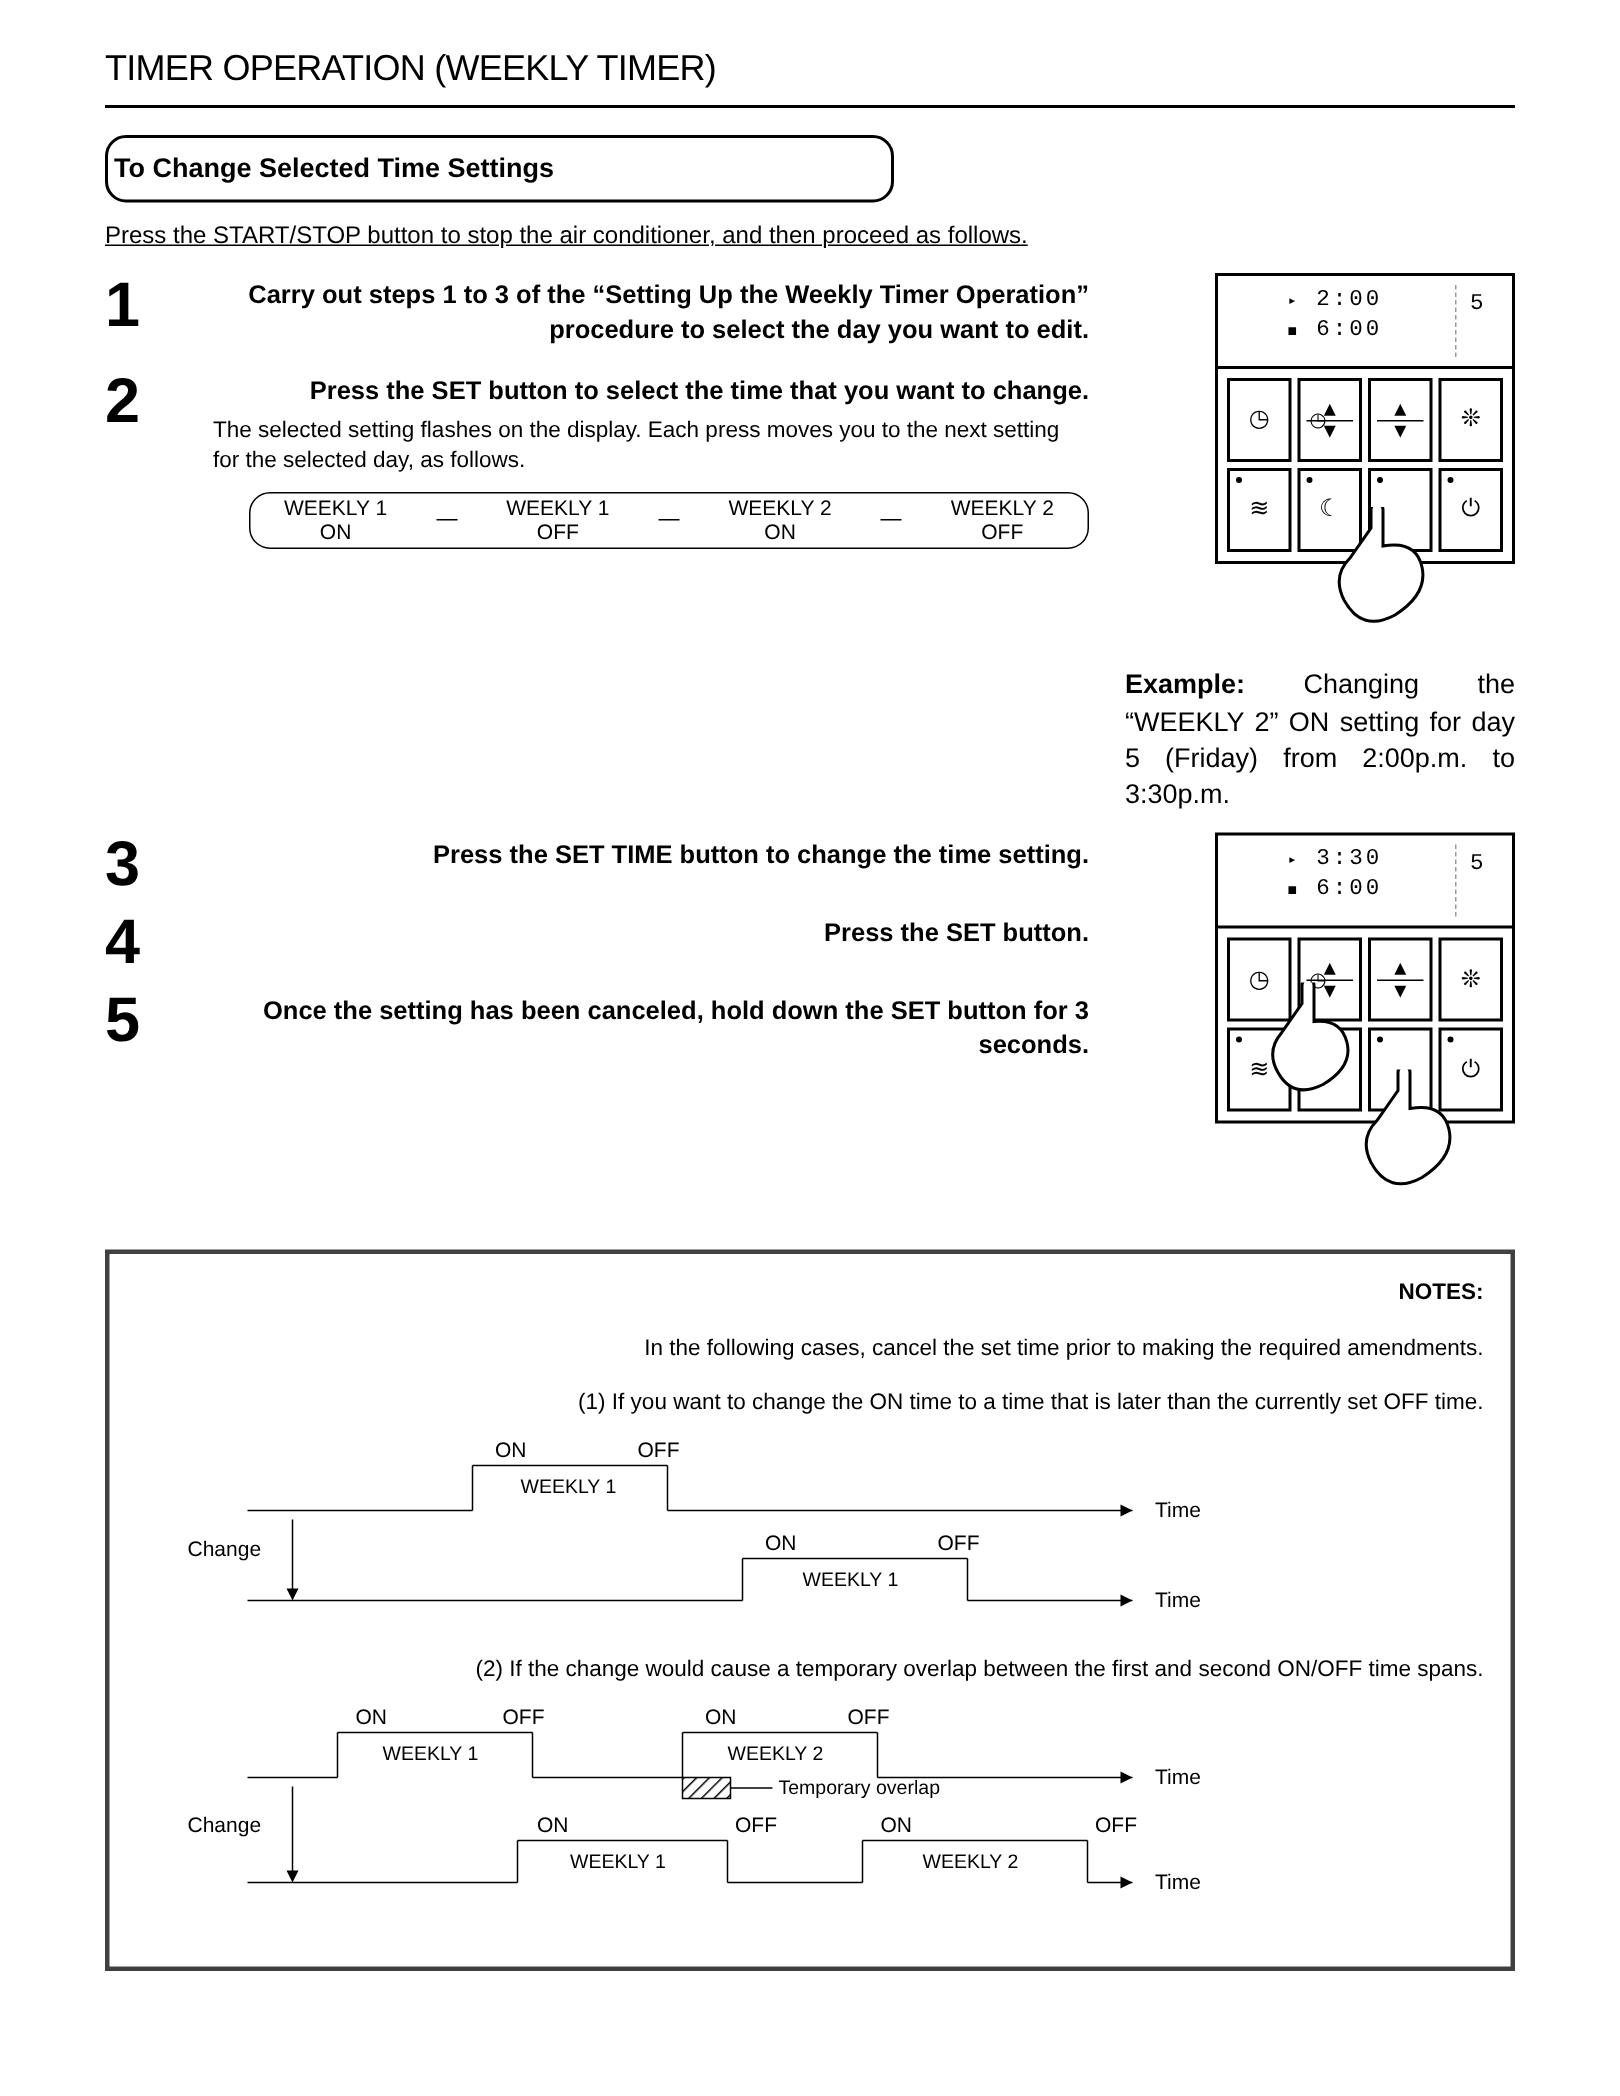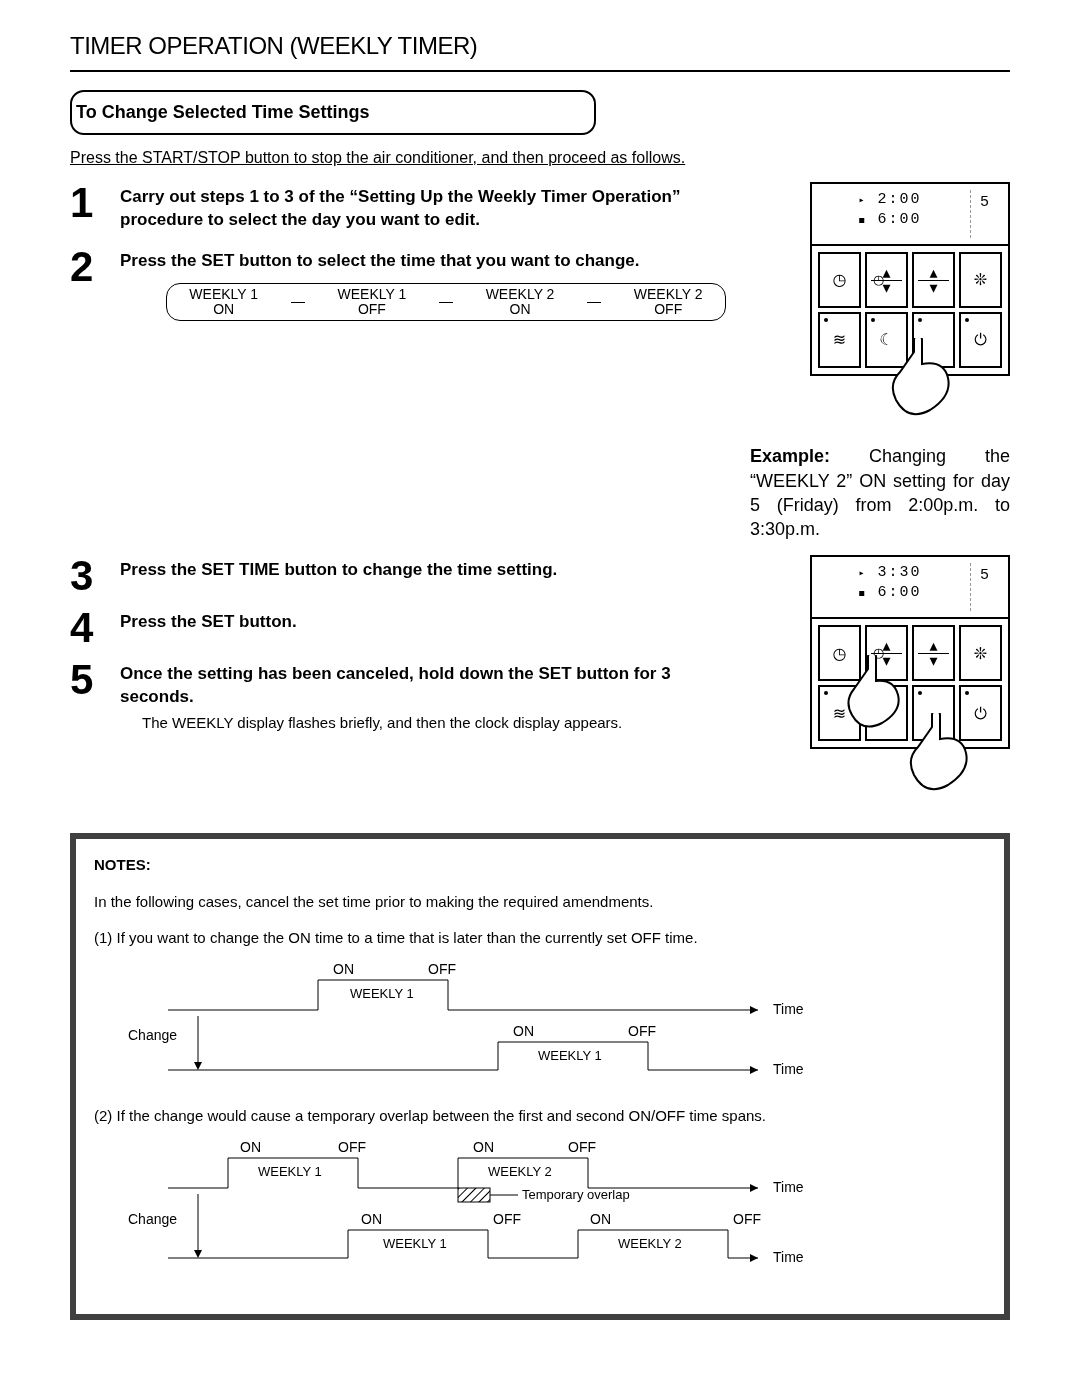--- a/index.html
+++ b/index.html
@@ -47,21 +47,21 @@
     gap: 14px;
     margin-bottom: 10px;
   }
   .step-num {
     font-size: 42px;
     font-weight: bold;
     line-height: 1;
     min-width: 36px;
   }
   .step-body { flex: 1; padding-top: 4px; }
-  .step-title { font-weight: bold; font-size: 17px; margin-bottom: 4px; }
+  .step-title { font-weight: bold; font-size: 17px; margin-bottom: 4px; text-align: right; }
   .step-desc { font-size: 15px; padding-left: 22px; }
   
   .cycle {
     border: 1px solid #000;
     border-radius: 14px;
     height: 38px;
     margin: 10px 0 0 46px;
     position: relative;
     display: flex;
     align-items: center;
@@ -121,24 +121,25 @@
   }
   .hand svg { position:absolute; }
   .example {
     font-size: 18px;
     margin-top: 6px;
     text-align: justify;
   }
   .example b { font-weight: bold; }
   
   .notes {
-    border: 6px solid #404040;
+    border: 3px solid #404040;
     padding: 16px 18px 22px 18px;
     margin-top: 22px;
     font-size: 15px;
+    text-align: right;
   }
   .notes-title { font-weight: bold; font-size: 15px; margin-bottom: 6px; }
   .notes p { margin-bottom: 12px; margin-top: 16px; }
   .timing-diagram { margin: 6px 0 14px 24px; }
   .page-num {
     font-size: 22px;
     margin-top: 90px;
   }
   
   .tsvg { display:block; }
@@ -158,20 +159,21 @@
     <div class="step">
       <div class="step-num">1</div>
       <div class="step-body">
         <div class="step-title">Carry out steps 1 to 3 of the “Setting Up the Weekly Timer Operation” procedure to select the day you want to edit.</div>
       </div>
     </div>
     <div class="step">
       <div class="step-num">2</div>
       <div class="step-body">
         <div class="step-title">Press the SET button to select the time that you want to change.</div>
+        <div class="step-desc">The selected setting flashes on the display. Each press moves you to the next setting for the selected day, as follows.</div>
         <div class="cycle">
           <div class="item">
               <span>WEEKLY 1</span>
               <span>ON</span>
             </div>
           <div class="divider"></div>
           <div class="item">
               <span>WEEKLY 1</span>
               <span>OFF</span>
             </div>
@@ -253,21 +255,20 @@
     <div class="step">
       <div class="step-num">4</div>
       <div class="step-body">
         <div class="step-title">Press the SET button.</div>
       </div>
     </div>
     <div class="step">
       <div class="step-num">5</div>
       <div class="step-body">
         <div class="step-title">Once the setting has been canceled, hold down the SET button for 3 seconds.</div>
-        <div class="step-desc">The WEEKLY display flashes briefly, and then the clock display appears.</div>
       </div>
     </div>
   </div>
   <div class="right">
     <div class="panel">
       <div class="lcd">
         <div class="left-lcd">
           <div><span style="font-size:10px">▸</span> <span>3:30</span></div>
           <div><span style="font-size:10px">◼</span> <span>6:00</span></div>
         </div>

